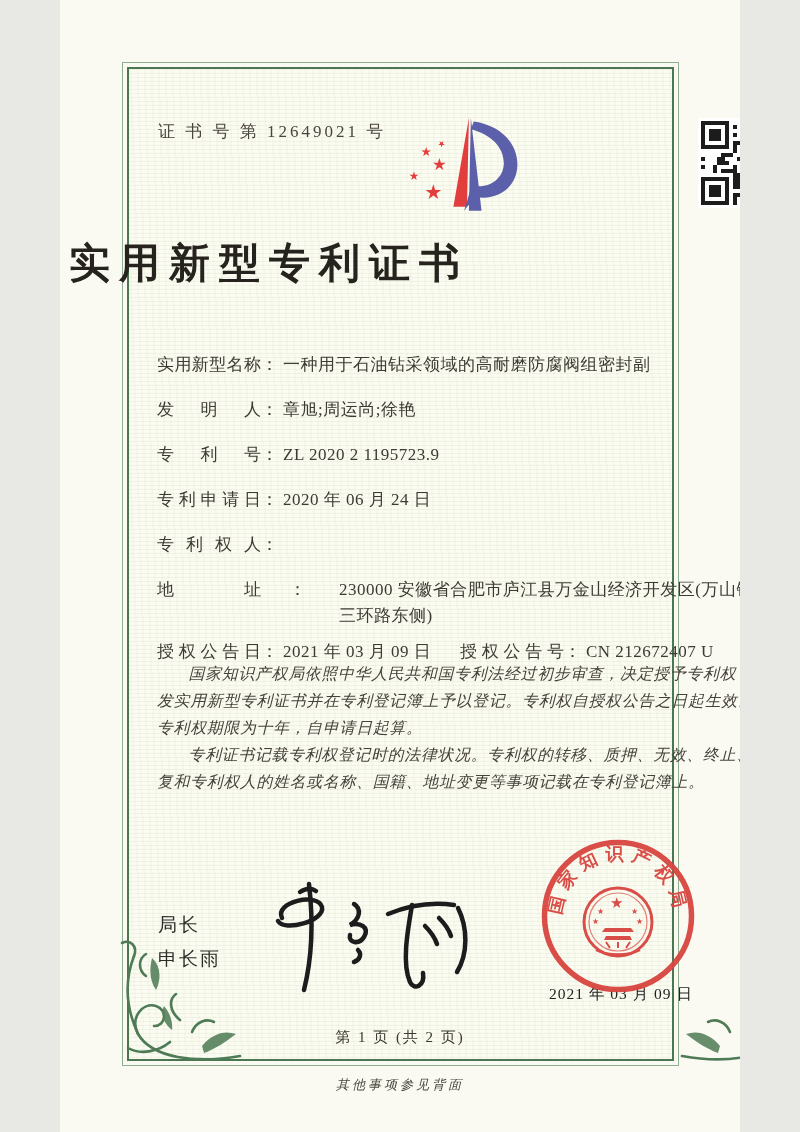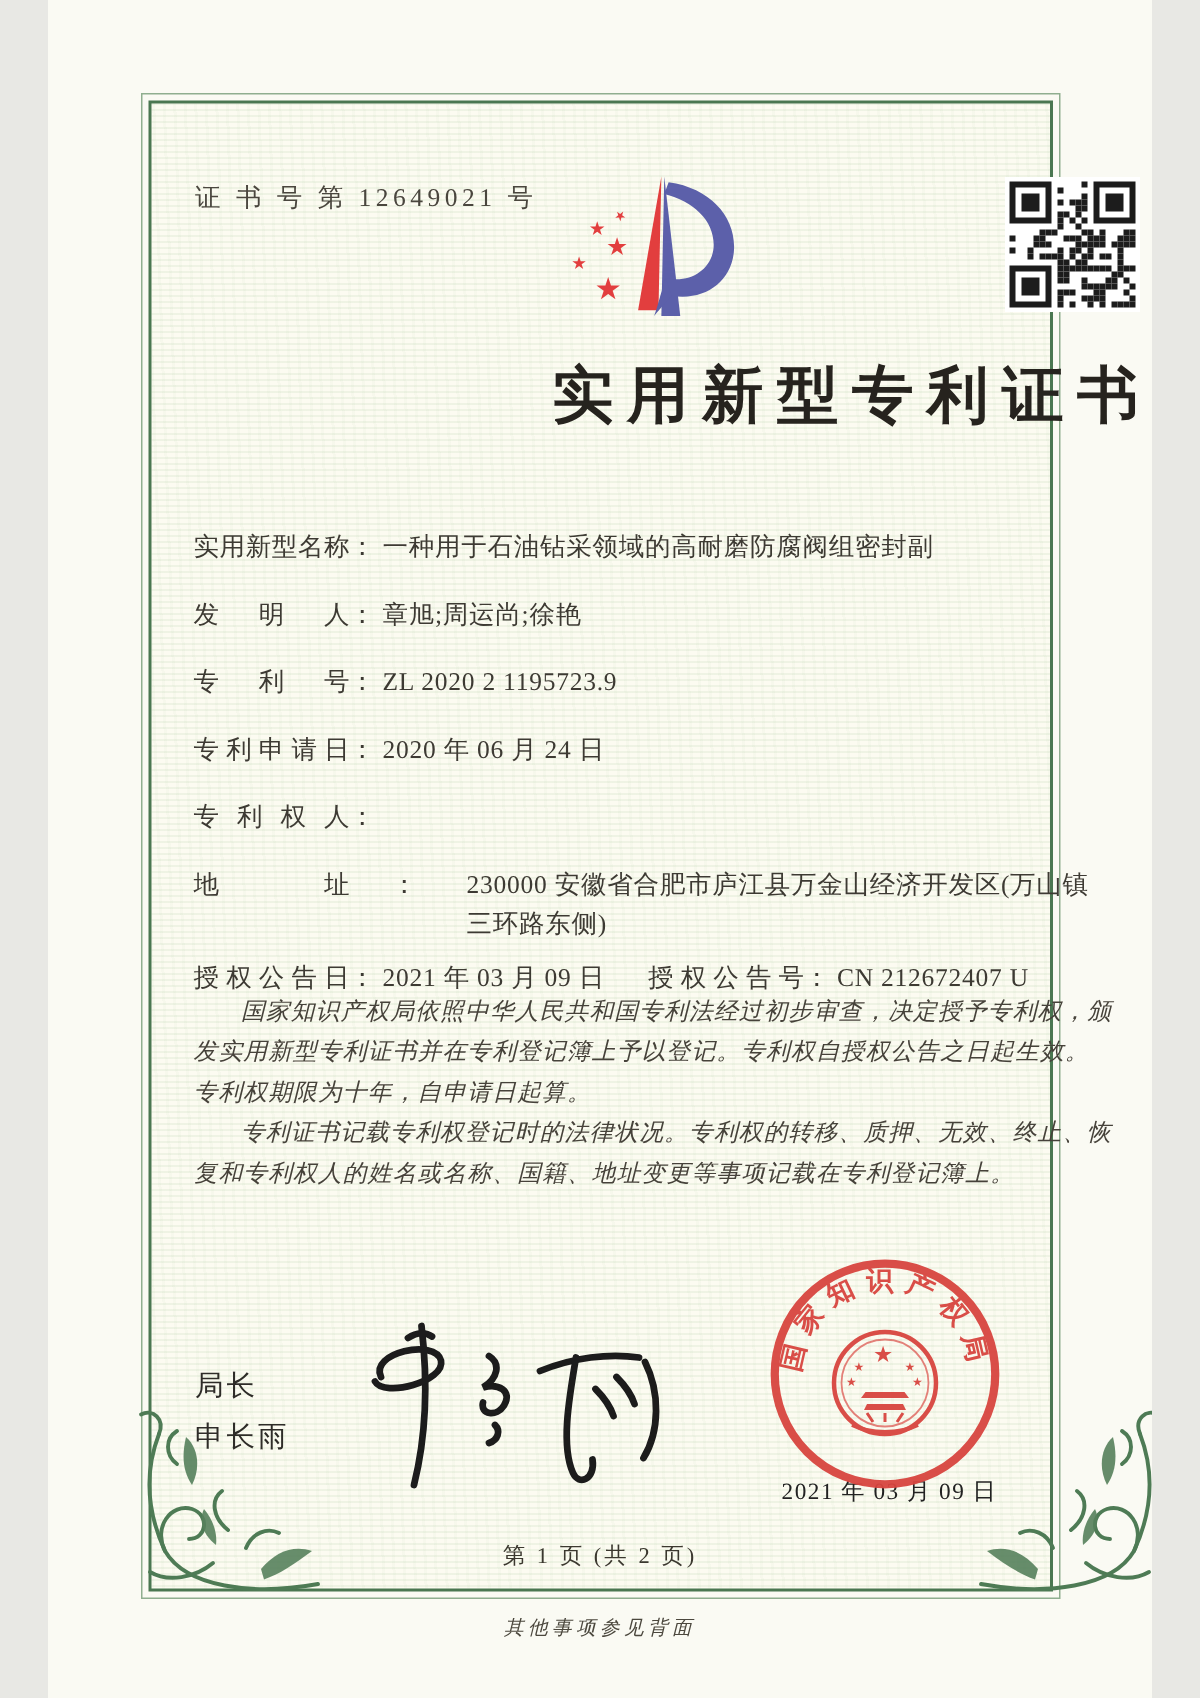--- a/index.html
+++ b/index.html
@@ -1,28 +1,28 @@
 <!DOCTYPE html>
 <html><head>
 <meta charset="utf-8">
 <style>
   html,body{margin:0;padding:0;}
   body{background:#e8e8e4;font-family:"Liberation Serif","DejaVu Serif",serif;}
-  .page{position:relative;width:736px;height:1132px;margin:0 auto;background:#fafaf3;overflow:hidden;}
+  .page{position:relative;width:680px;height:1132px;margin:0 auto;background:#fafaf3;overflow:hidden;}
   
   .frame-outer{position:absolute;left:62px;top:62px;right:61px;bottom:66px;border:1.5px solid #8fae8f;}
   .frame-inner{position:absolute;left:67px;top:67px;right:66px;bottom:71px;border:2.5px solid #4a7751;
     background:
       repeating-linear-gradient(180deg, rgba(150,190,140,0.13) 0 1px, rgba(0,0,0,0) 1px 4px),
       repeating-linear-gradient(88deg, rgba(150,190,140,0.05) 0 2px, rgba(0,0,0,0) 2px 7px),
       #fcfbf1;}
   .cert-number{position:absolute;left:98px;top:120px;font-size:17px;letter-spacing:3px;color:#4a463e;}
   .logo{position:absolute;left:343px;top:108px;}
   .qr{position:absolute;left:638px;top:118px;background:#ffffff;}
-  .title{position:absolute;left:0;top:236px;width:100%;text-align:right;font-size:41px;font-weight:600;
+  .title{position:absolute;left:0;top:236px;width:100%;text-align:left;font-size:41px;font-weight:600;
     letter-spacing:9px;padding-left:9px;box-sizing:border-box;color:#26231e;}
   .fields{position:absolute;left:97px;top:352px;width:616px;font-size:17px;color:#3d3a33;}
   .field-row{display:flex;align-items:flex-start;line-height:26px;margin-bottom:19px;}
   .field-row.addr{margin-bottom:10px;gap:28px;}
   .flabel{display:inline-block;width:104px;text-align:justify;text-align-last:justify;flex:none;}
   .fcolon{flex:none;width:18px;}
   .fvalue{padding-left:4px;letter-spacing:0.5px;}
   .fvalue.addr-v{max-width:432px;}
   .grant-row{position:relative;height:26px;line-height:26px;}
   .grant-right{position:absolute;left:303px;top:0;display:flex;}

